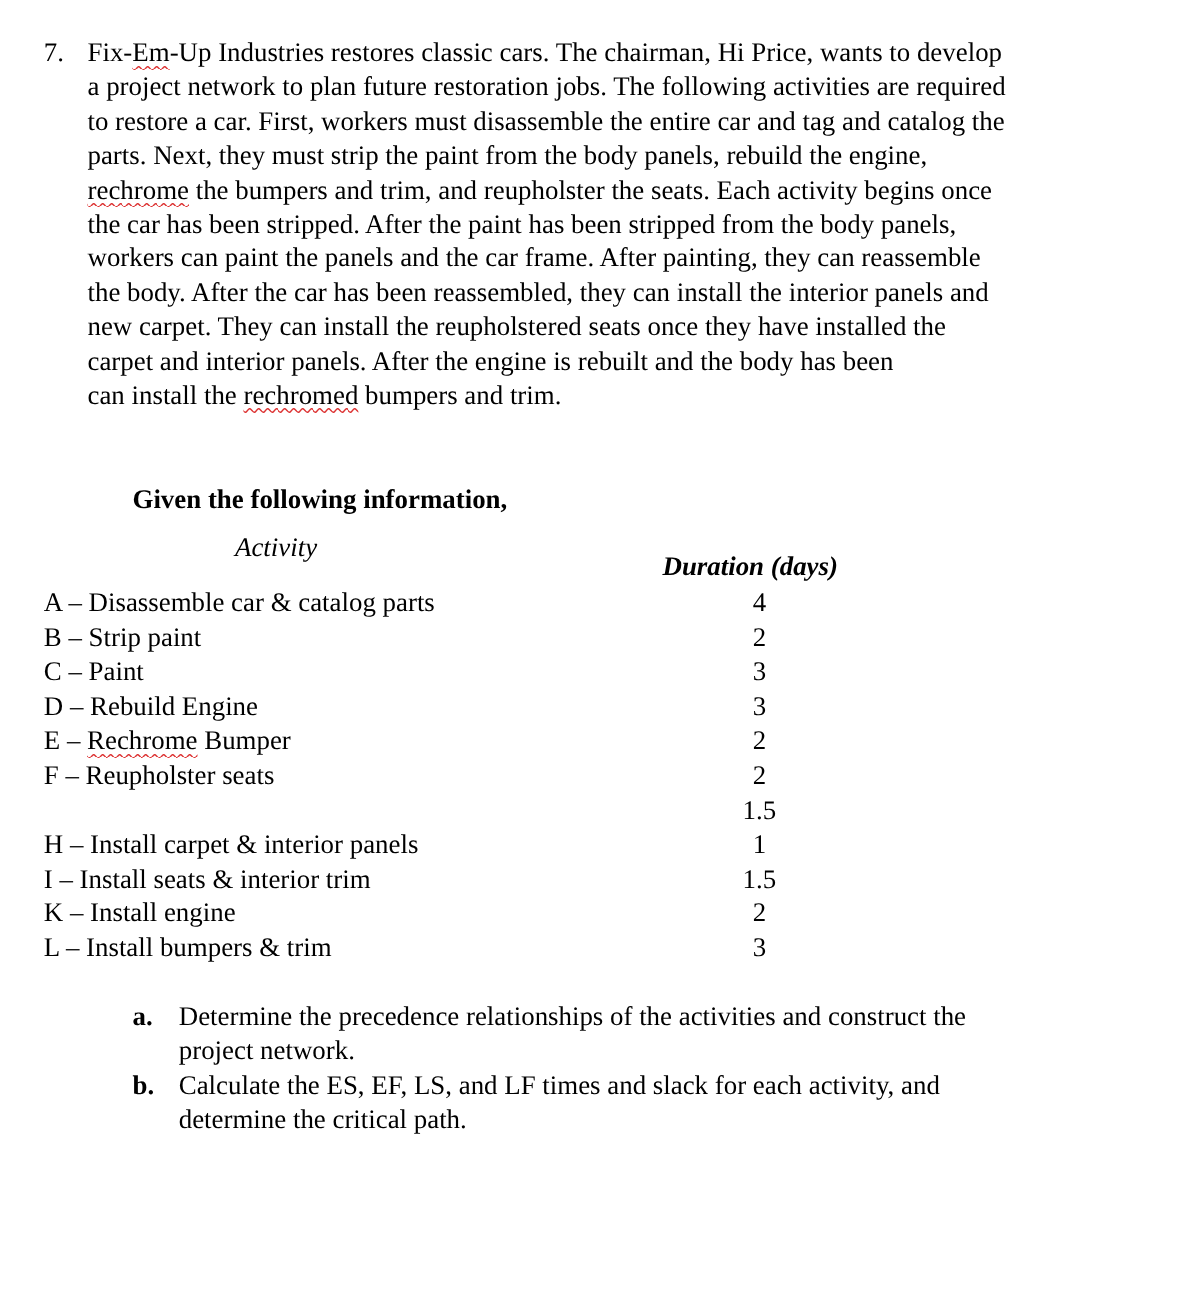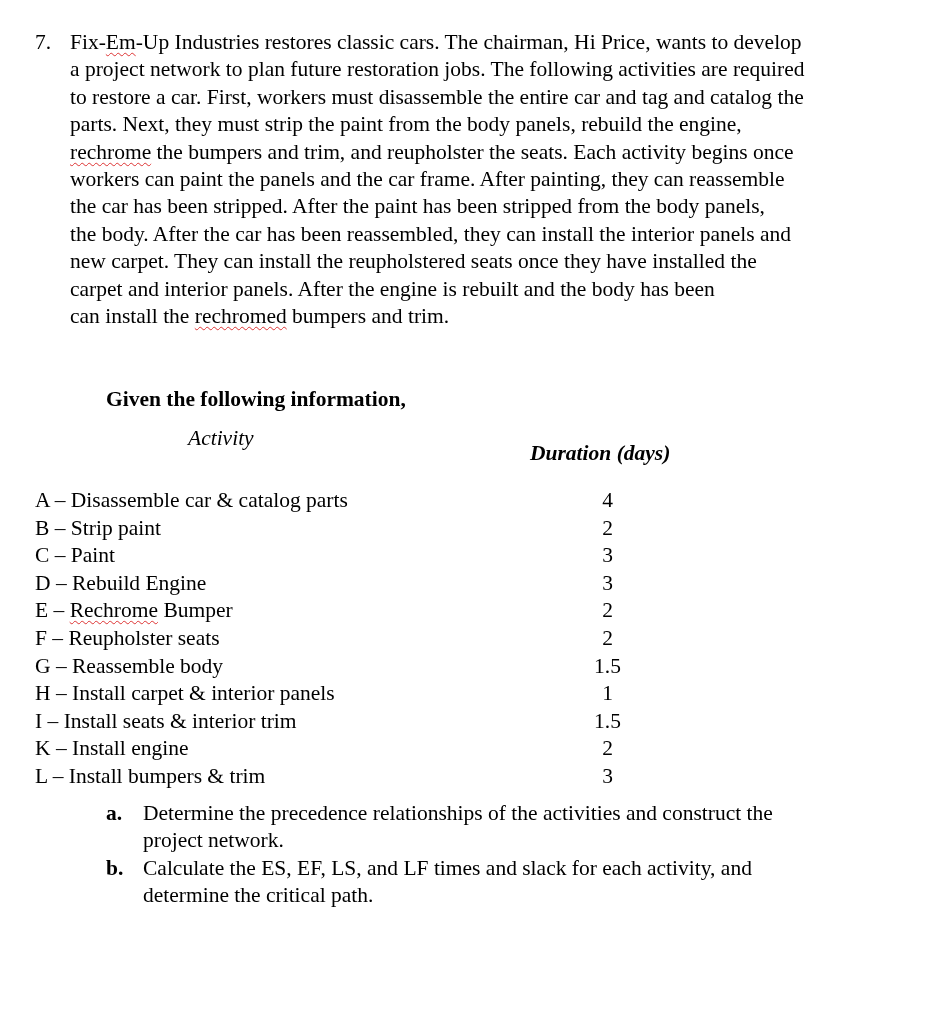--- a/index.html
+++ b/index.html
@@ -13,40 +13,40 @@
     line-height: 27.4px;
   }
   .line { display: block; white-space: nowrap; }
   .squig {
     text-decoration: underline wavy #d33; text-decoration-thickness: 1px;
     text-underline-offset: 3px;
   }
   .given { position: absolute; left: 106px; top: 385px; line-height: 28px; font-weight: bold; }
   .hdr-act { position: absolute; left: 188px; top: 426px; font-weight: normal; font-style: italic; }
   .hdr-dur { position: absolute; left: 530px; top: 441px; font-weight: bold; font-style: italic; }
-  .rows { position: absolute; left: 35px; top: 469px; width: 680px; margin-top: 18px; }
+  .rows { position: absolute; left: 35px; top: 469px; width: 680px; }
   .row { position: relative; height: 27.6px; line-height: 27.6px; }
   .row .name { position: absolute; left: 0; white-space: nowrap; }
   .row .dur { position: absolute; left: 540px; width: 65px; text-align: center; }
   .parts { position: absolute; left: 106px; top: 800px; width: 800px; }
   .part { position: relative; padding-left: 37px; line-height: 27.4px; }
   .part .lbl { position: absolute; left: 0; top: 0; font-weight: bold; }
 </style>
 </head>
 <body>
 
 <div class="q-num">7.</div>
 <div class="para" id="para">
     <span class="line">Fix-<span class="squig">Em</span>-Up Industries restores classic cars.  The chairman, Hi Price, wants to develop</span>
     <span class="line">a project network to plan future restoration jobs.  The following activities are required</span>
     <span class="line">to restore a car.  First, workers must disassemble the entire car and tag and catalog the</span>
     <span class="line">parts.  Next, they must strip the paint from the body panels, rebuild the engine,</span>
     <span class="line"><span class="squig">rechrome</span> the bumpers and trim, and reupholster the seats.  Each activity begins once</span>
+    <span class="line">the car has been stripped.  After the paint has been stripped from the body panels,</span>
     <span class="line">workers can paint the panels and the car frame.  After painting, they can reassemble</span>
-    <span class="line">the car has been stripped.  After the paint has been stripped from the body panels,</span>
     <span class="line">the body.  After the car has been reassembled, they can install the interior panels and</span>
     <span class="line">new carpet.  They can install the reupholstered seats once they have installed the</span>
     <span class="line">carpet and interior panels.  After the engine is rebuilt and the body has been</span>
     <span class="line">can install the <span class="squig">rechromed</span> bumpers and trim.</span>
   </div>
 
 <div class="given">Given the following information,</div>
 
 <div class="hdr-act">Activity</div>
 <div class="hdr-dur">Duration (days)</div>
@@ -69,21 +69,20 @@
     </div>
     <div class="row">
       <span class="name">E – <span class="squig">Rechrome</span> Bumper</span>
       <span class="dur">2</span>
     </div>
     <div class="row">
       <span class="name">F – Reupholster seats</span>
       <span class="dur">2</span>
     </div>
     <div class="row">
-      <span class="name">G – Reassemble body</span>
       <span class="dur">1.5</span>
     </div>
     <div class="row">
       <span class="name">H – Install carpet &amp; interior panels</span>
       <span class="dur">1</span>
     </div>
     <div class="row">
       <span class="name">I – Install seats &amp; interior trim</span>
       <span class="dur">1.5</span>
     </div>

